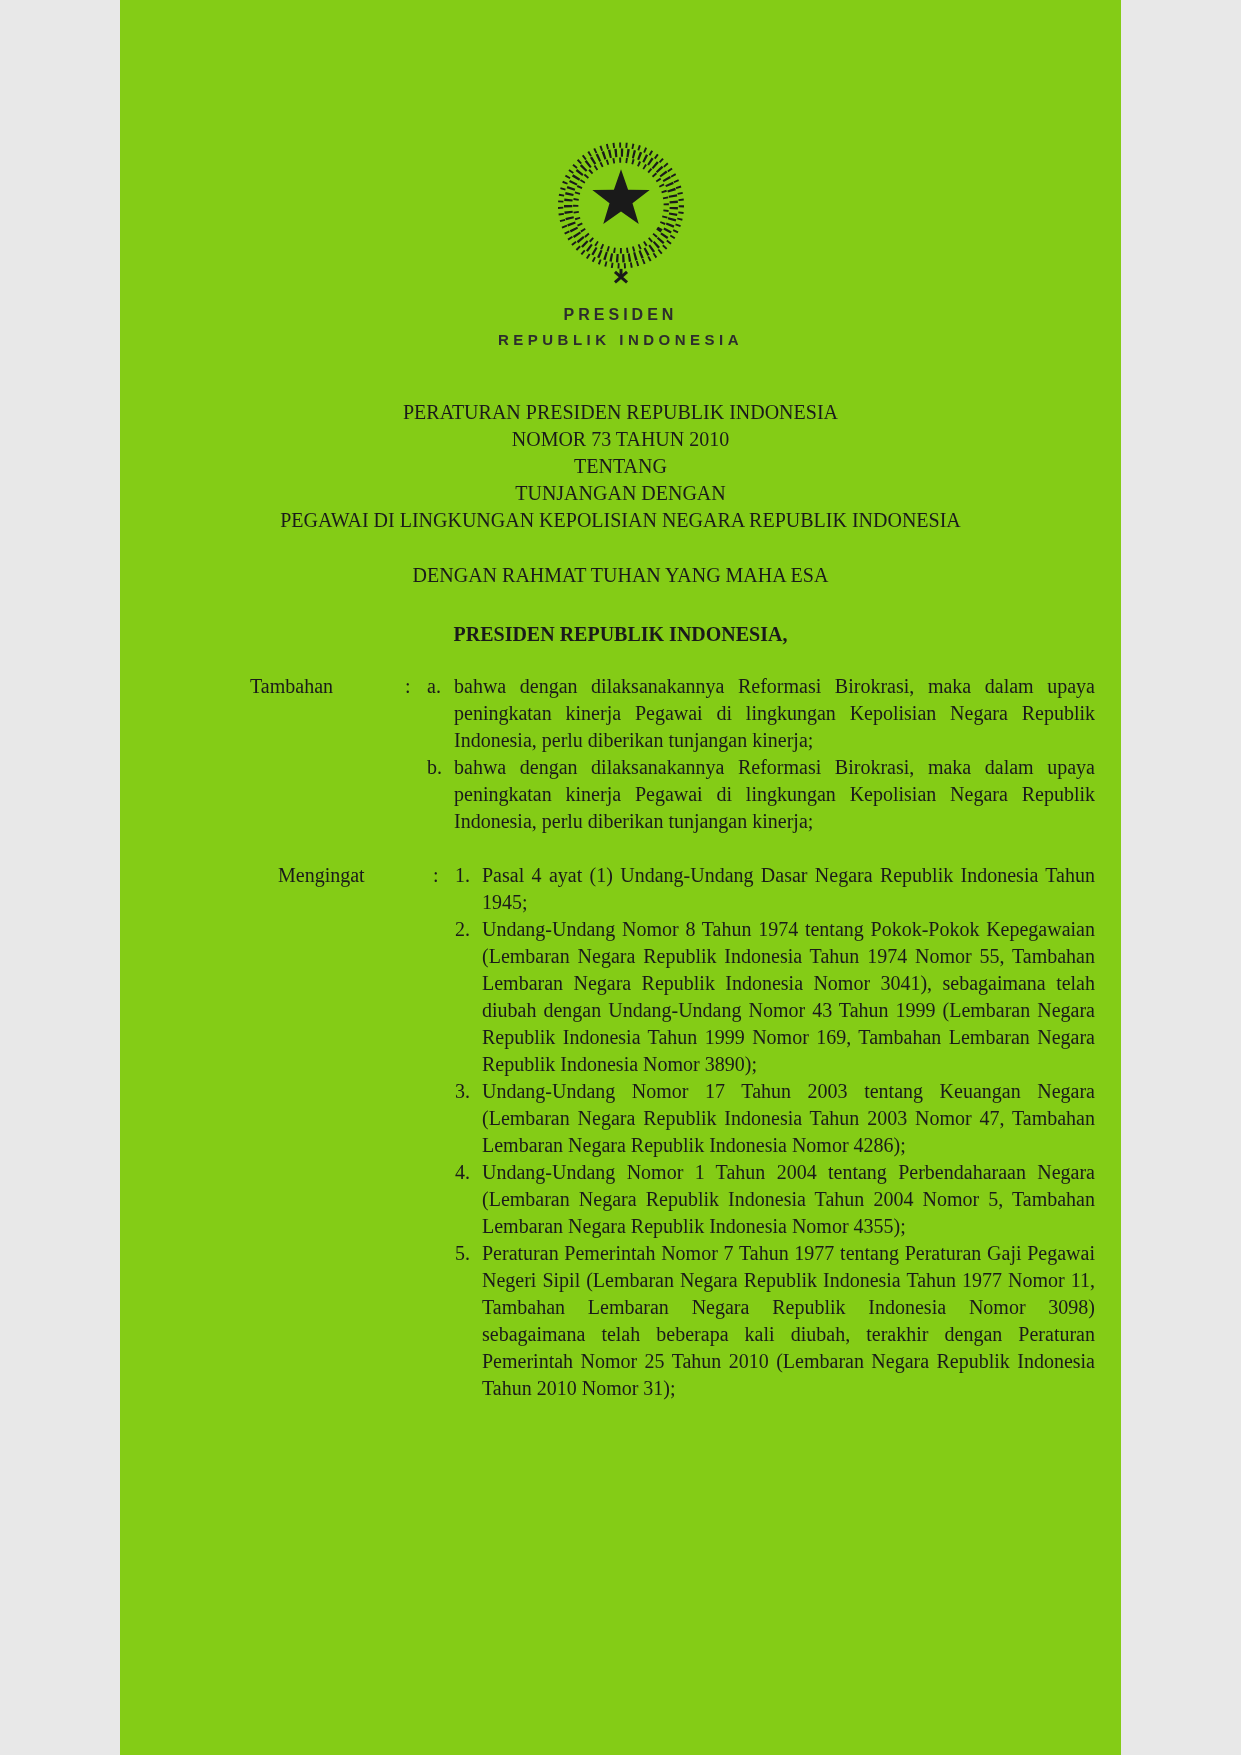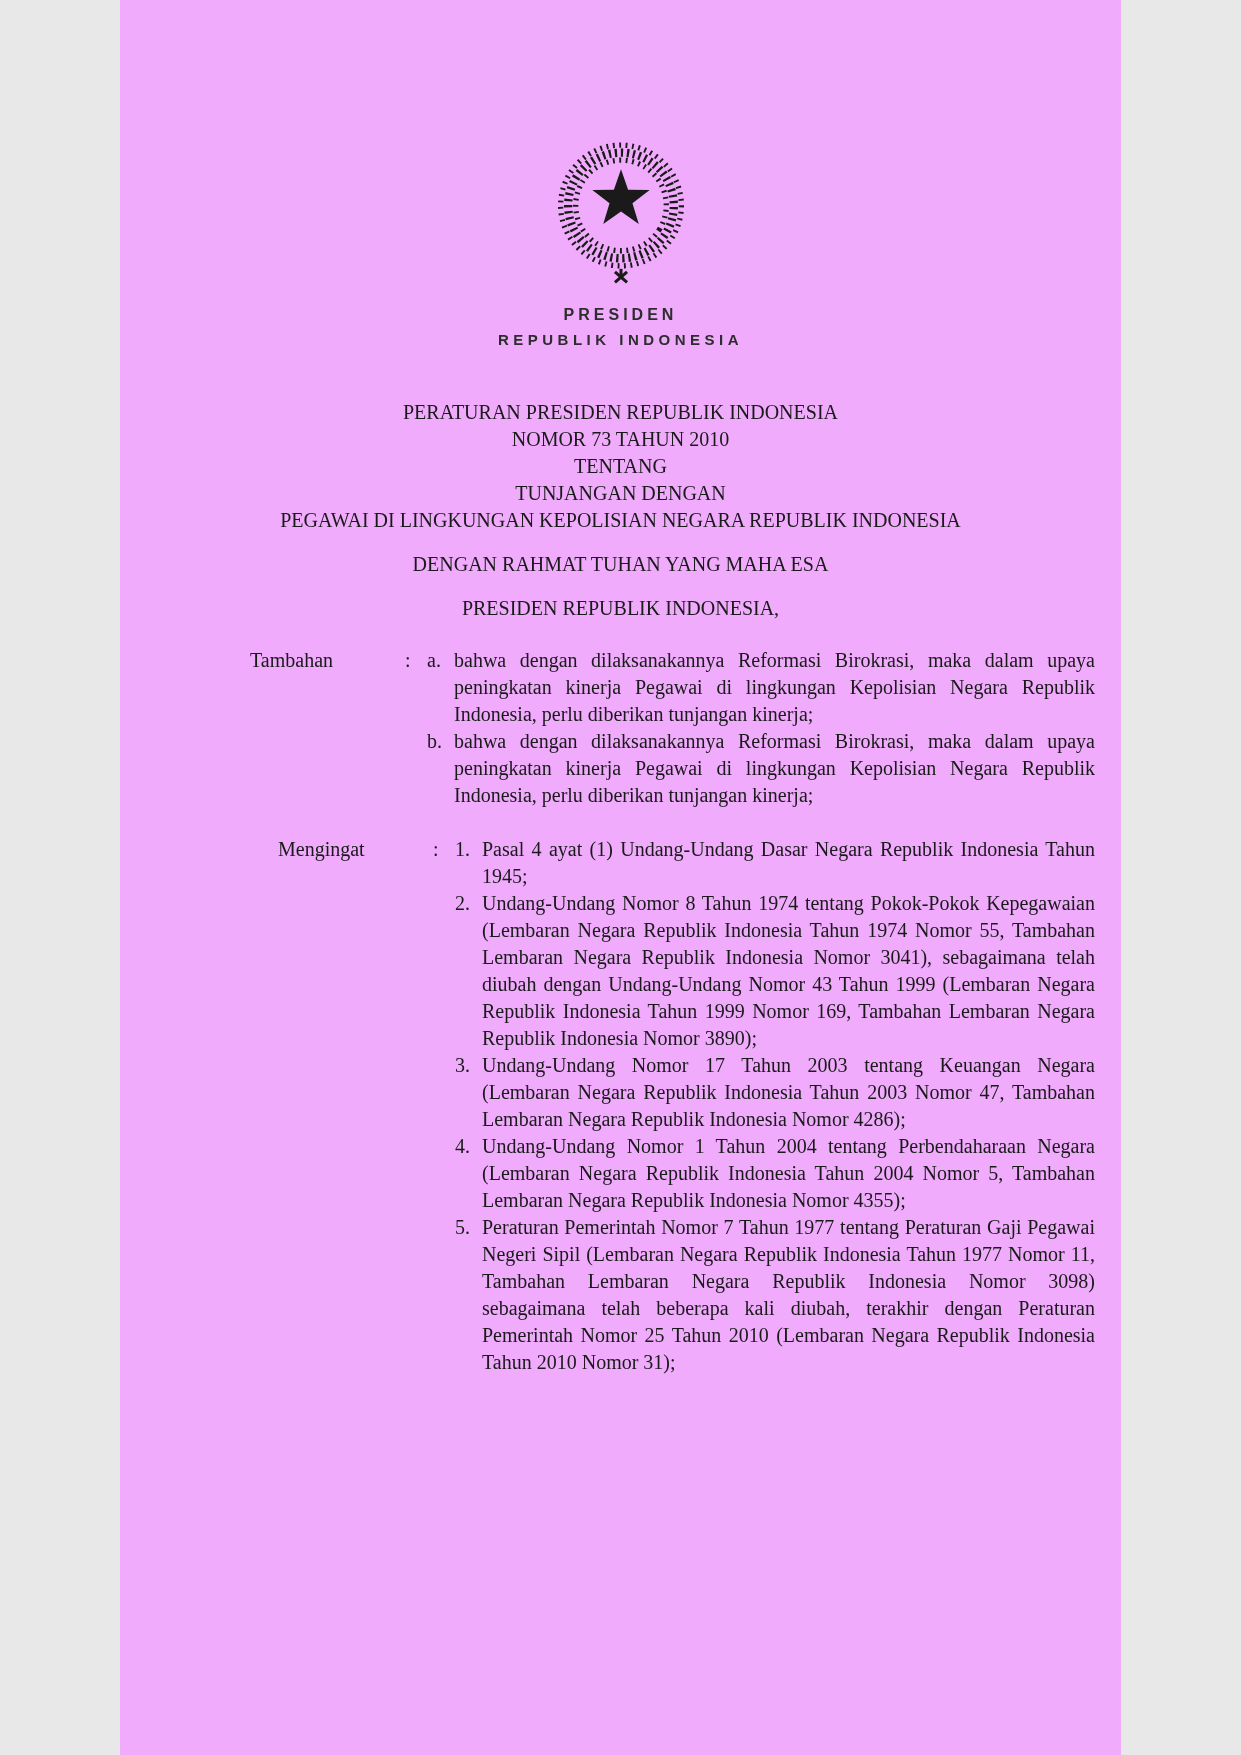--- a/index.html
+++ b/index.html
@@ -2,21 +2,21 @@
 <html><head>
 <meta charset="utf-8">
 <style>
   * { margin: 0; padding: 0; box-sizing: border-box; }
   html, body { background: #e8e8e8; }
   .page {
     position: relative;
     width: 1001px;
     height: 1755px;
     margin: 0 auto;
-    background: #f0abfc;
+    background: #84cc16;
     color: #1a1a1a;
     font-family: "Liberation Serif", "DejaVu Serif", serif;
     font-size: 20px;
     line-height: 27px;
     overflow: hidden;
   }
   .emblem-block {
     padding-top: 130px;
     text-align: center;
   }
@@ -36,22 +36,22 @@
     font-size: 15px;
     letter-spacing: 4.5px;
     line-height: 25px;
   }
   .title-block {
     margin-top: 47px;
     text-align: center;
   }
   .title-block div { line-height: 27px; }
   .center-line { text-align: center; }
-  .invocation { margin-top: 17px; }
-  .authority  { margin-top: 17px; }
+  .invocation { margin-top: 28px; }
+  .authority  { margin-top: 32px; font-weight: bold; }
   .body-text {
     margin-left: 130px;
     width: 845px;
     margin-top: 25px;
   }
   .section {
     display: grid;
     grid-template-columns: 155px 22px 1fr;
     align-items: start;
   }

